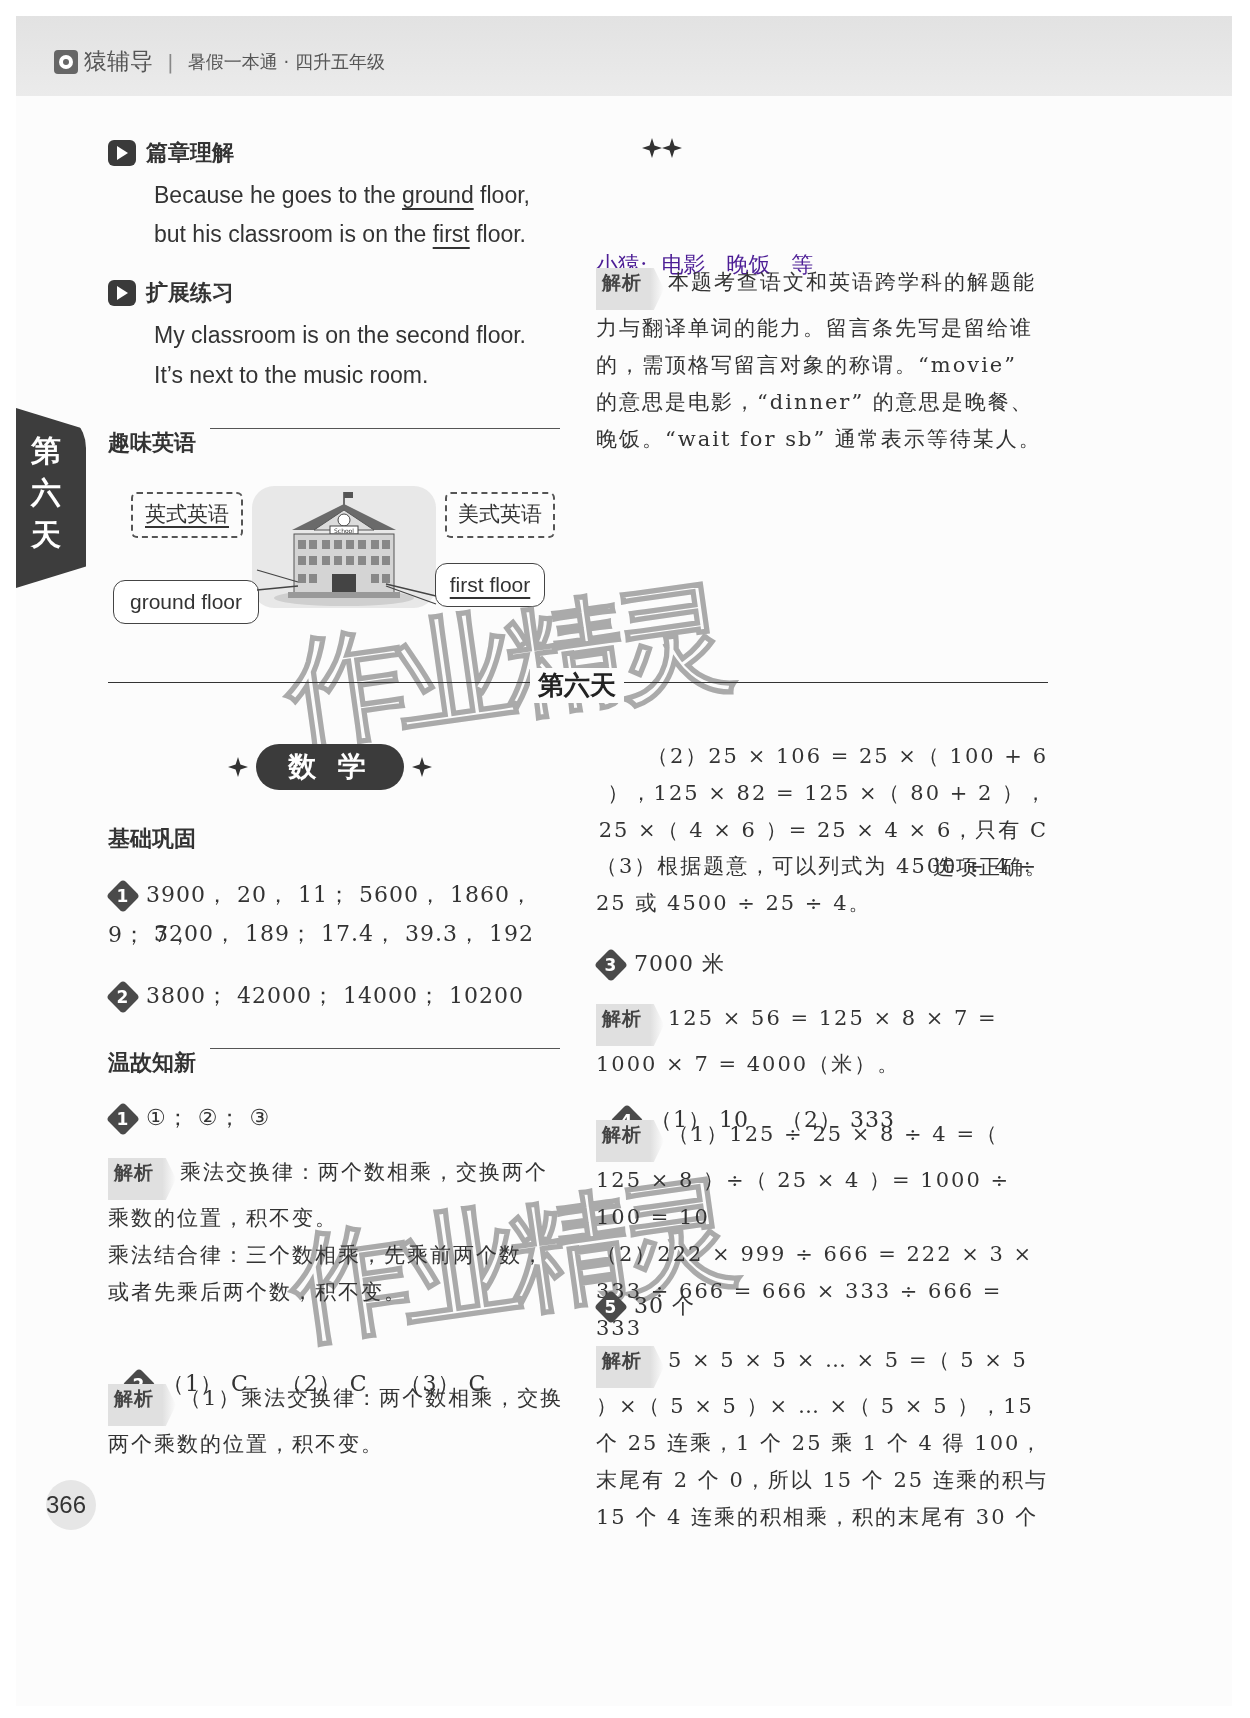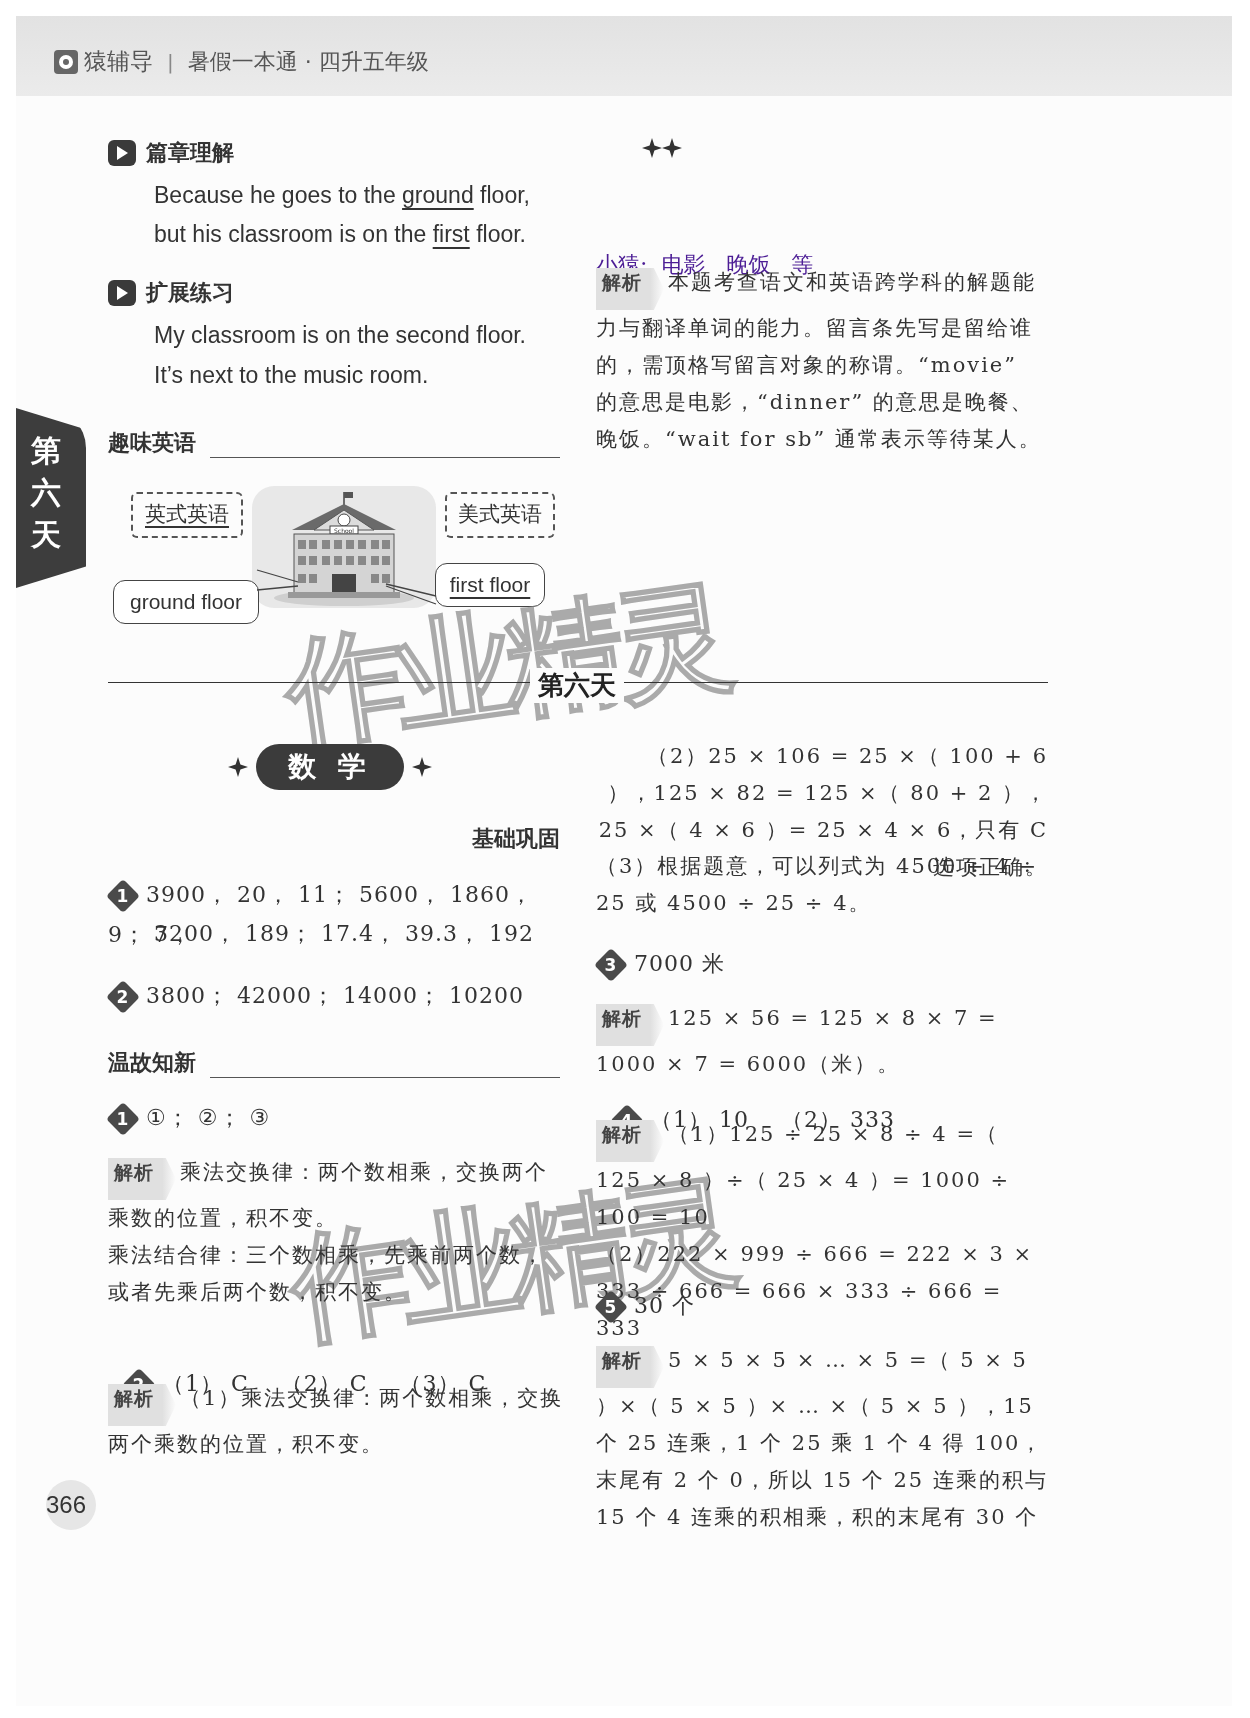--- a/index.html
+++ b/index.html
@@ -8,35 +8,35 @@
   .page { position:absolute; left:16px; top:16px; width:1216px; height:1690px; background:#fcfcfc; }
   .header { position:absolute; left:16px; top:16px; width:1216px; height:80px;
             background:linear-gradient(#e2e2e2,#ebebeb); }
   .brand { position:absolute; left:54px; top:46px; display:flex; align-items:center;
            font-family:"DejaVu Sans", sans-serif; font-size:23px; color:#555; }
   .brand-logo { width:24px; height:24px; background:#666; border-radius:4px; margin-right:6px;
                 display:flex; align-items:center; justify-content:center; }
   .brand-logo span { width:14px; height:14px; border-radius:50%; background:#fff; display:block; position:relative; }
   .brand-logo span::after { content:""; position:absolute; left:4px; top:4px; width:6px; height:6px; border-radius:50%; background:#666; }
   .brand .sep { margin:0 14px; color:#888; font-size:20px; }
-  .brand .sub { font-size:22px; }
+  .brand .sub { font-size:18px; }
 
   .side-tab { position:absolute; left:16px; top:408px; width:70px; height:180px; background:#3d3d3d;
               border-radius:0 40px 10px 0; clip-path:polygon(0 0,100% 12%,100% 88%,0 100%); }
   .side-tab .t { position:absolute; left:10px; top:22px; width:40px; color:#fff;
                  font-family:"DejaVu Sans", sans-serif; font-weight:bold; font-size:30px; line-height:42px; text-align:center; }
 
   .abs { position:absolute; }
   .h-arrow { display:flex; align-items:center; font-family:"DejaVu Sans", sans-serif; font-weight:bold; font-size:22px; color:#333; }
   .arrow-icon { width:28px; height:26px; background:#3a3a3a; border-radius:6px; margin-right:10px; position:relative; }
   .arrow-icon::after { content:""; position:absolute; left:9px; top:6px; border-left:11px solid #fff; border-top:7px solid transparent; border-bottom:7px solid transparent; }
   .eng { font-family:"Liberation Sans", sans-serif; font-size:23px; color:#333; }
   .ul { text-decoration:underline; text-underline-offset:5px; }
 
-  .sec-title { display:flex; align-items:flex-end; font-family:"DejaVu Sans", sans-serif; font-weight:bold; font-size:22px; color:#333; }
+  .sec-title { display:flex; align-items:flex-start; font-family:"DejaVu Sans", sans-serif; font-weight:bold; font-size:22px; color:#333; }
   .sec-title .line { flex:1; height:1px; background:#555; margin-left:14px; }
 
   .pill-wrap { display:flex; align-items:center; }
   .star { width:20px; height:20px; background:#333; clip-path:polygon(50% 0,62% 38%,100% 50%,62% 62%,50% 100%,38% 62%,0 50%,38% 38%); }
   .pill { background:#3b3b3b; color:#fff; font-family:"DejaVu Sans", sans-serif; font-weight:bold; border-radius:26px; margin:0 8px; text-align:center; }
 
   .body-cn { font-size:21px; line-height:37px; letter-spacing:2px; color:#333; }
   .jx { display:inline-block; background:linear-gradient(90deg,#e0e0e0 80%,transparent); font-family:"DejaVu Sans", sans-serif; font-weight:bold; font-size:19px; color:#444;
         padding:0 22px 14px 6px; margin-right:4px; clip-path:polygon(0 0,85% 0,100% 50%,85% 100%,0 100%); line-height:28px; letter-spacing:1px; }
   .num-badge { display:inline-block; width:30px; height:30px; position:relative; vertical-align:middle; margin-right:8px; }
@@ -196,21 +196,21 @@
   <span class="jx">解析</span><span>（1）乘法交换律：两个数相乘，交换两个乘数的位置，积不变。</span>
 </div>
 
 <div class="abs body-cn" style="left:596px;top:738px;width:452px;text-align:right;">（2）25 × 106 = 25 ×（ 100 + 6 ），125 × 82 = 125 ×（ 80 + 2 ），25 ×（ 4 × 6 ）= 25 × 4 × 6，只有 C 选项正确。</div>
 <div class="abs body-cn" style="left:596px;top:848px;width:452px;">（3）根据题意，可以列式为 4500 ÷ 4 ÷ 25 或 4500 ÷ 25 ÷ 4。</div>
 
 <div class="abs ans" style="left:596px;top:944px;">
   <span class="num-badge"><span>3</span></span><span>7000 米</span>
 </div>
 <div class="abs body-cn" style="left:596px;top:1000px;width:456px;">
-  <span class="jx">解析</span><span>125 × 56 = 125 × 8 × 7 = 1000 × 7 = 6000（米）。</span>
+  <span class="jx">解析</span><span>125 × 56 = 125 × 8 × 7 = 1000 × 7 = 4000（米）。</span>
 </div>
 
 <div class="abs ans" style="left:596px;top:1060px;white-space:pre;">
   <span class="num-badge"><span>4</span></span><span>（1） 10    （2） 333</span>
 </div>
 <div class="abs body-cn" style="left:596px;top:1116px;width:456px;">
   <span class="jx">解析</span><span>（1）125 ÷ 25 × 8 ÷ 4 =（ 125 × 8 ）÷（ 25 × 4 ）= 1000 ÷ 100 = 10</span><br>
   <span>（2）222 × 999 ÷ 666 = 222 × 3 × 333 ÷ 666 = 666 × 333 ÷ 666 = 333</span>
 </div>
 

